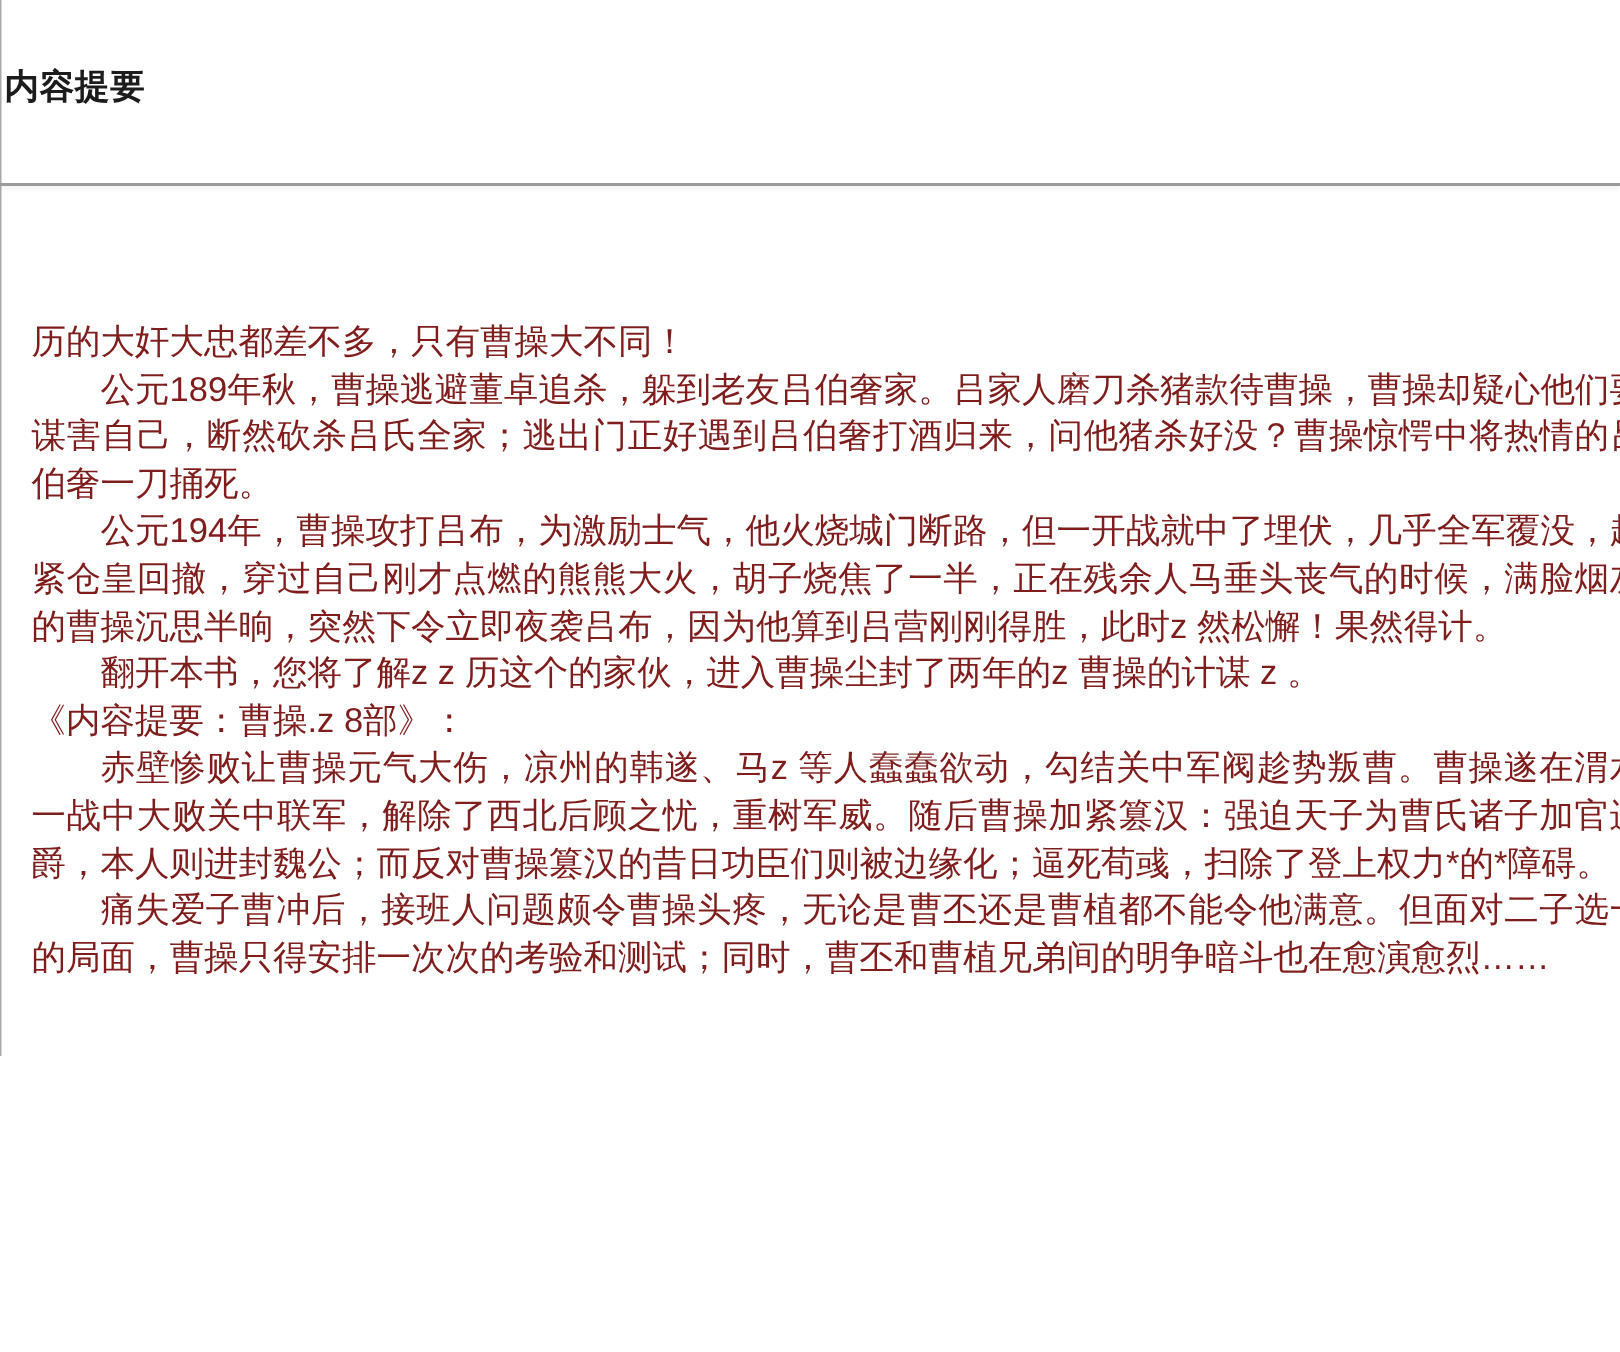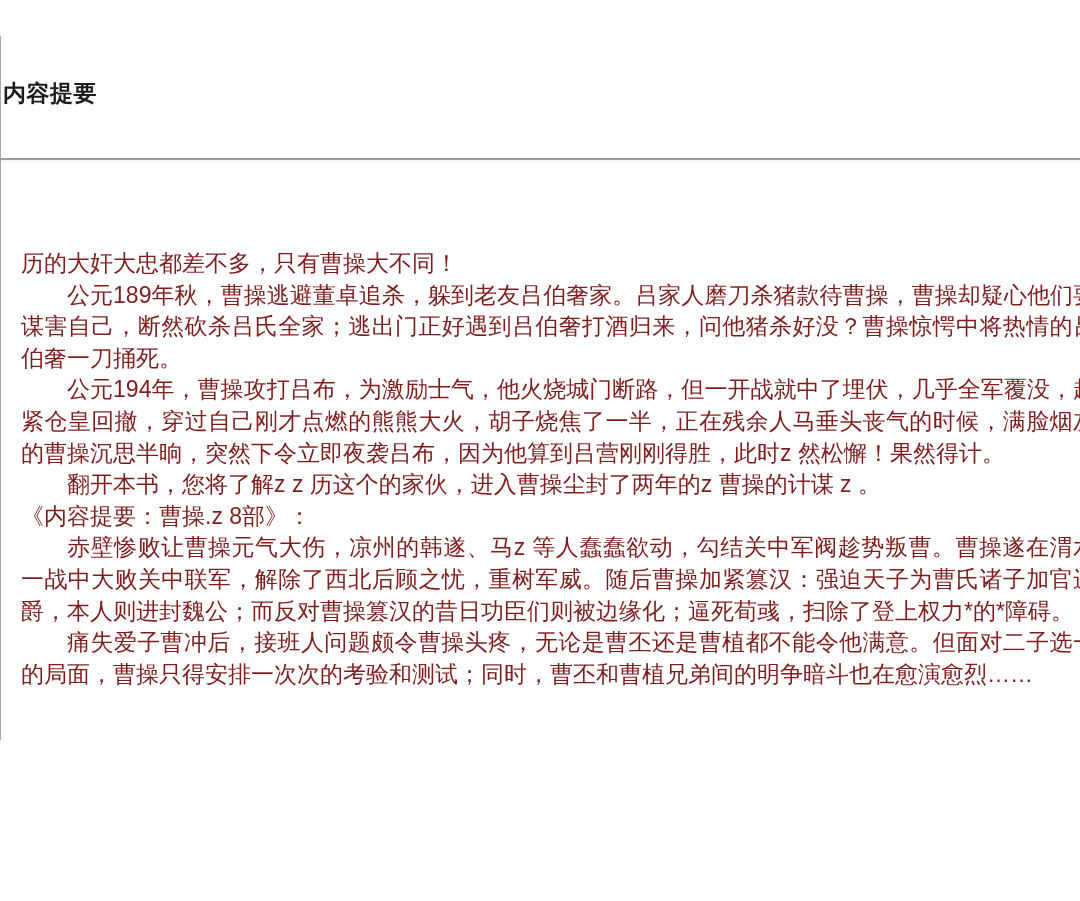--- a/index.html
+++ b/index.html
@@ -7,21 +7,20 @@
     padding: 0;
     background: #ffffff;
     font-family: "Liberation Sans", "DejaVu Sans", sans-serif;
   }
   .page {
     position: relative;
     width: 1080px;
     height: 704px;
     background: #ffffff;
     overflow: hidden;
-    margin-top: 36px;
   }
   
   .left-rule {
     position: absolute;
     left: 0;
     top: 0;
     width: 1px;
     height: 834px;
     background: #a8a8a8;
   }

